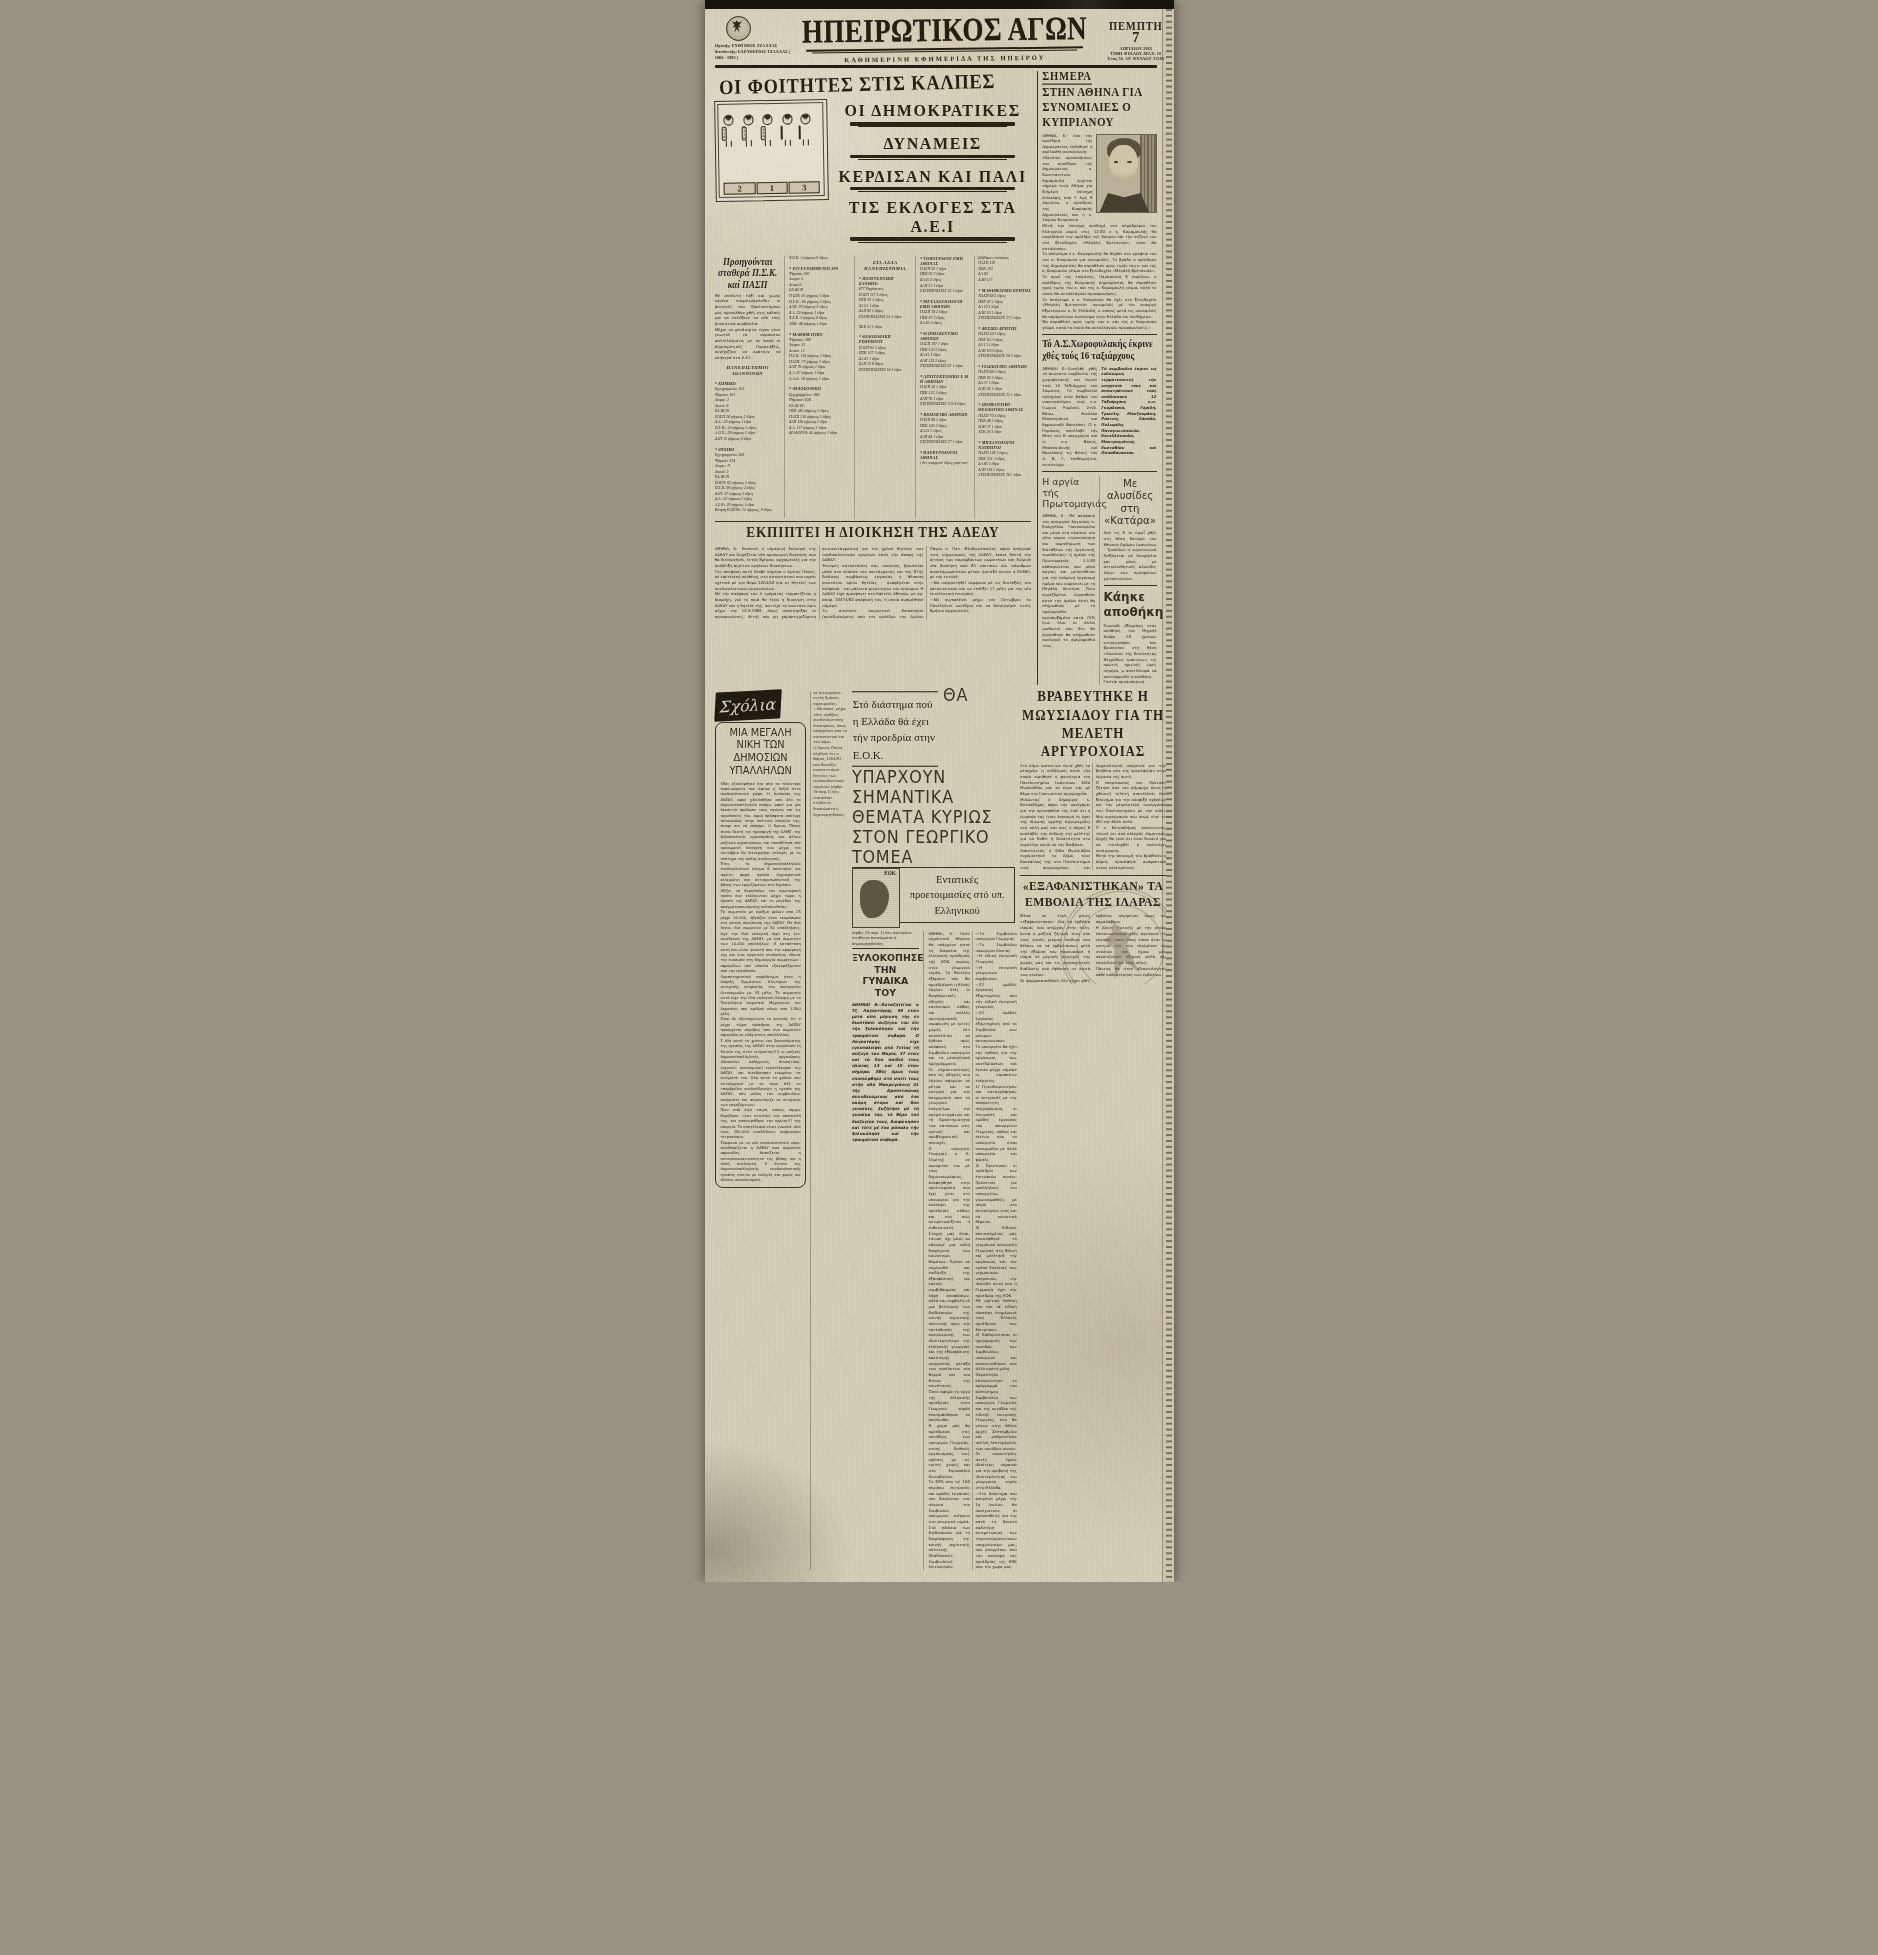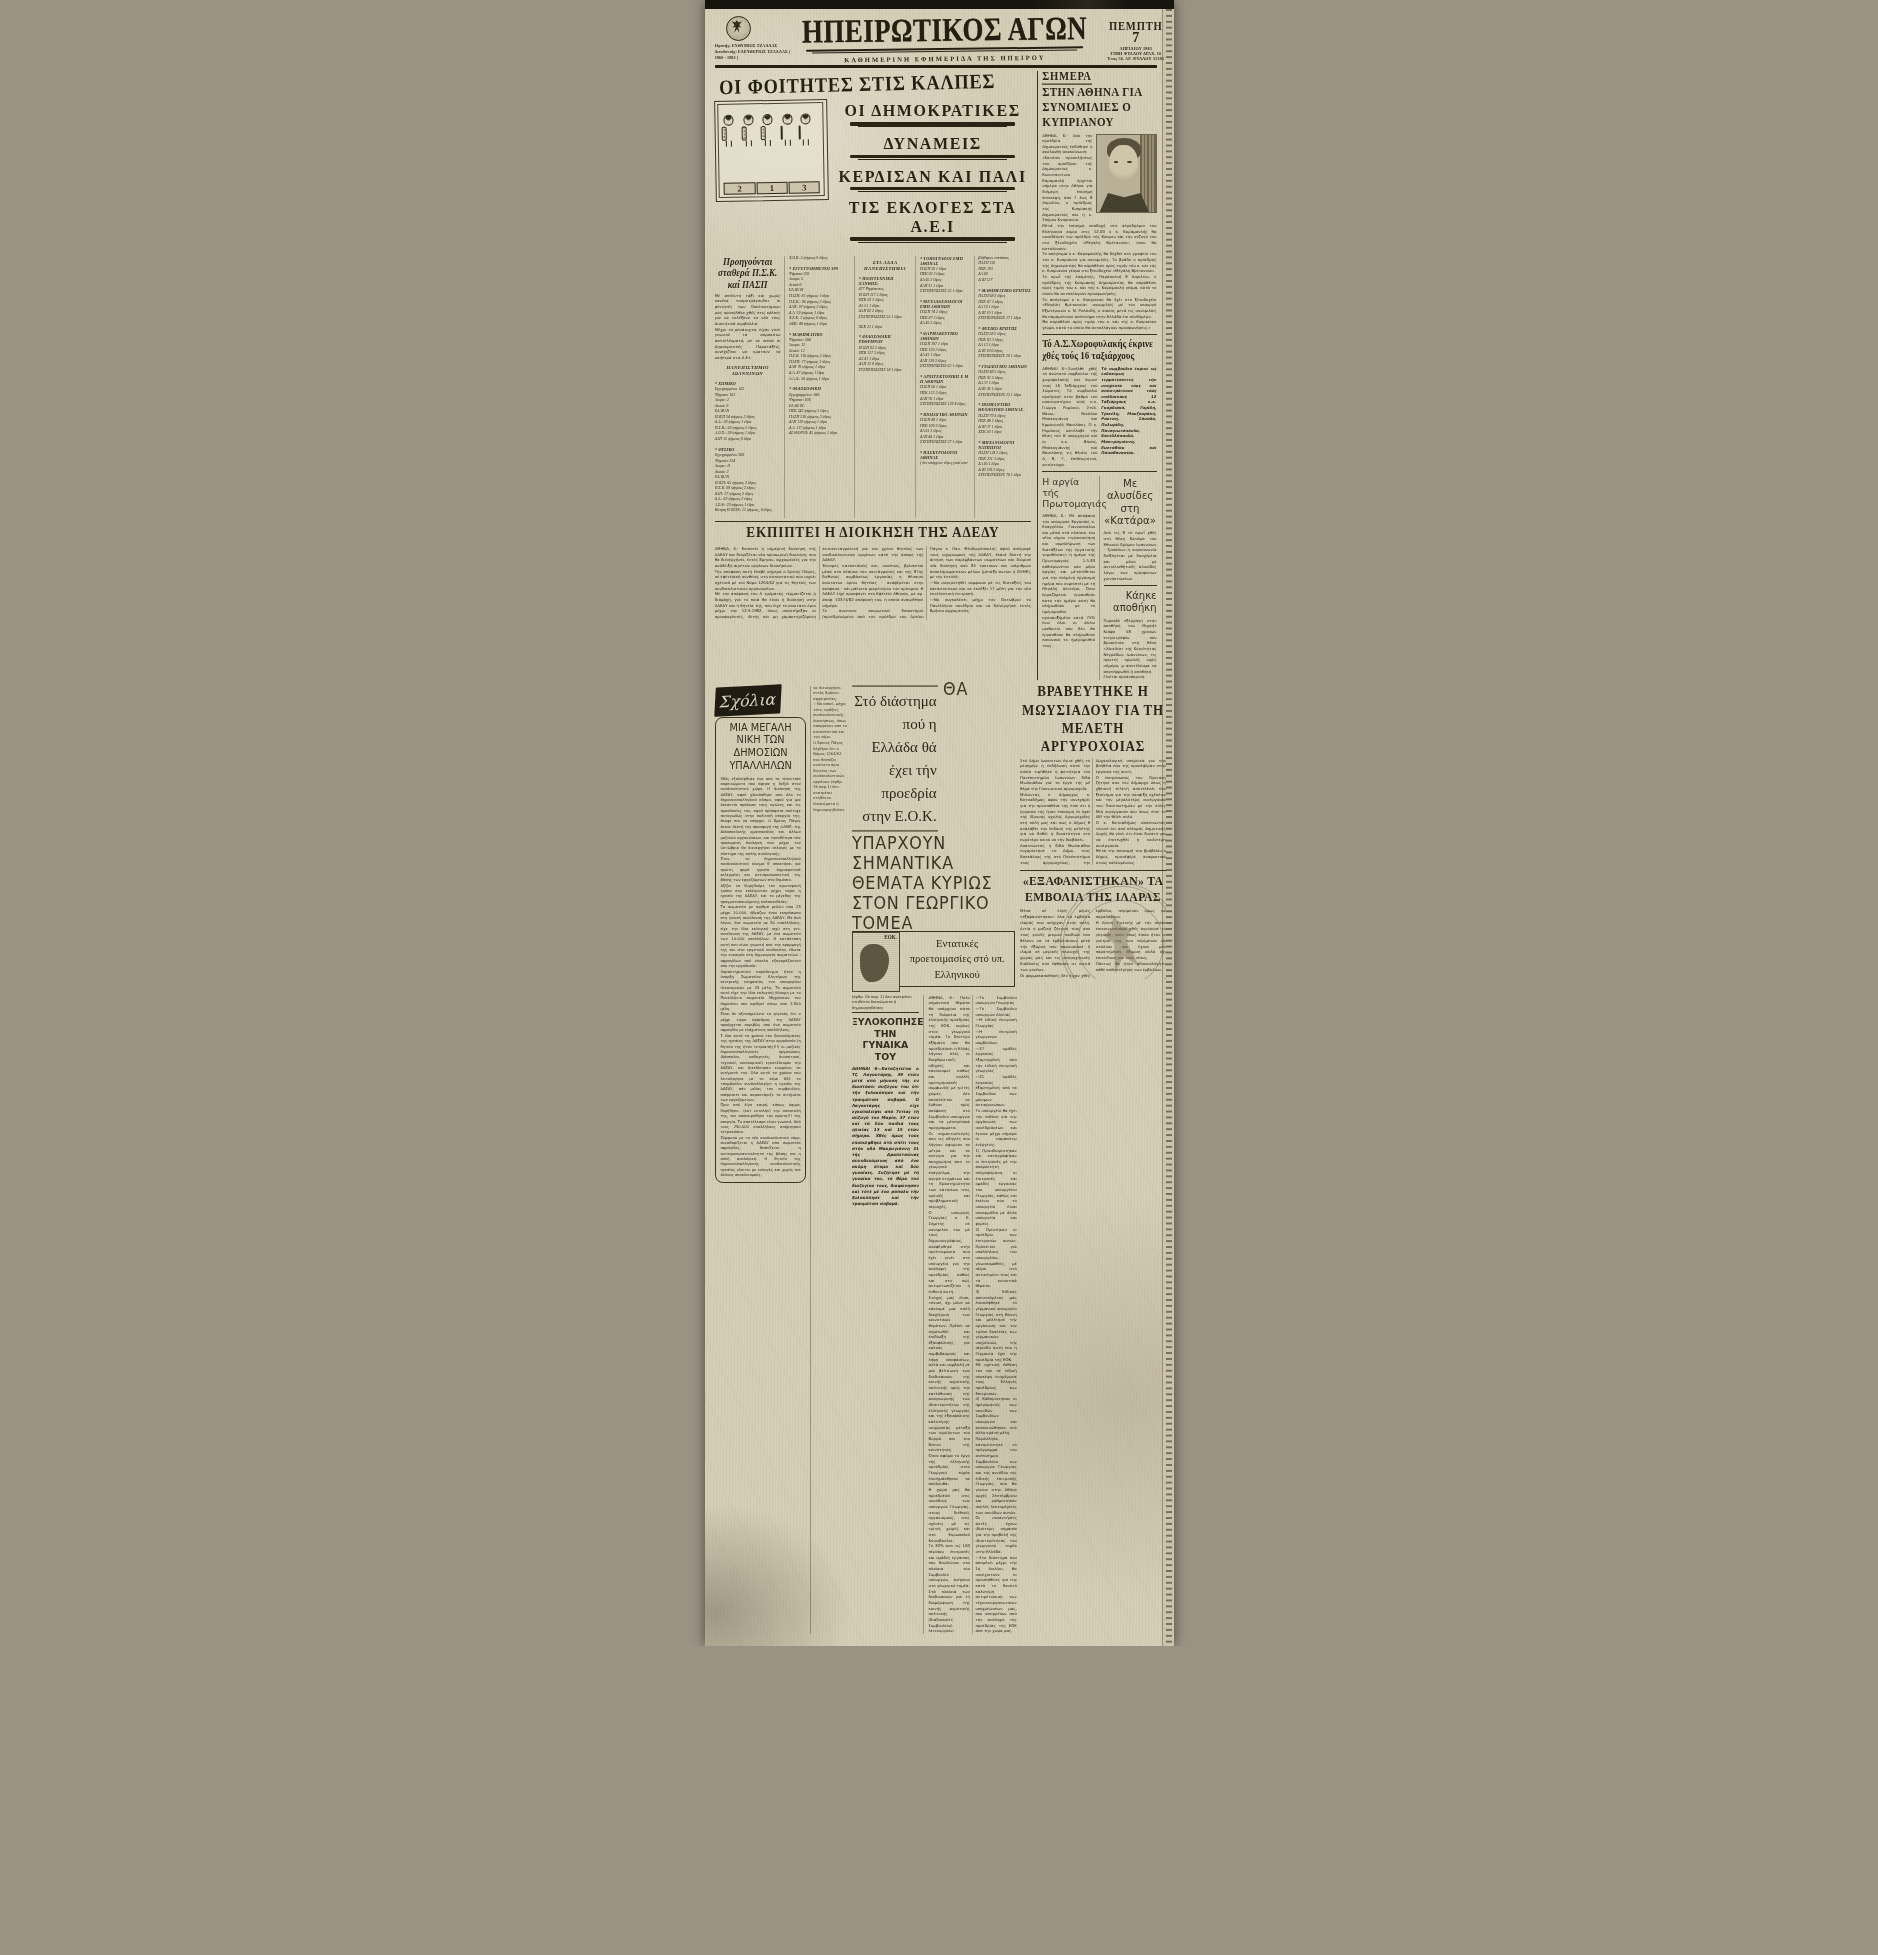--- a/index.html
+++ b/index.html
@@ -100,35 +100,35 @@
     clip-path:polygon(0 100%,18% 10%,50% 28%,82% 10%,100% 100%);}
   .side-rule{height:0.8px;background:#39331f;margin:3.9px 0;}
   .xoro-h{font-size:9px;font-weight:700;line-height:1.3;margin:0.8px 0 3.1px;transform:scaleY(1.05);}
   .two-col{display:flex;gap:3.9px;}
   .two-col>div{flex:1;min-width:0;}
   .italic-body{font-style:italic;font-weight:700;}
   .side-duo{display:flex;gap:3.9px;}
   .side-duo>div{flex:1;min-width:0;}
   .argia-h{font-size:9.4px;font-weight:400;line-height:1.2;margin:0 0 3.1px;font-family:"DejaVu Sans",sans-serif;color:#3c3627;}
   .katara-h{font-size:10.2px;font-weight:400;line-height:1.2;margin:2.3px 0 3.1px;font-family:"DejaVu Sans",sans-serif;text-align:center;color:#342f21;}
-  .kaike-h{font-size:10px;font-weight:400;line-height:1.25;margin:2.3px 0 3.1px;font-family:"DejaVu Sans",sans-serif;text-align:right;color:#342f21;}
+  .kaike-h{font-size:12px;font-weight:700;line-height:1.25;margin:2.3px 0 3.1px;font-family:"DejaVu Sans",sans-serif;text-align:left;color:#342f21;}
 
   
   .bottom-grid{display:grid;grid-template-columns:30% 37% 33%;column-gap:4.7px;margin-top:5.5px;}
   .colA{display:flex;gap:3.1px;min-width:0;}
   .sxolia-wrap{flex:1;min-width:0;}
   .sxolia-logo{width:66px;height:29px;background:#201c12;color:#d9d3bc;display:flex;align-items:center;justify-content:center;
     font-family:"DejaVu Serif",serif;font-style:italic;font-size:15.6px;transform:rotate(-3deg) skewX(-6deg);margin:0 0 2.3px 0.8px;border-radius:1.2px;}
   .sxolia-frame{border:0.8px solid #39331f;border-radius:7.8px;padding:3.9px 4.7px;}
   .sxolia-h{font-size:9.8px;font-weight:400;font-family:"DejaVu Sans",sans-serif;text-align:center;line-height:1.3;margin:0 0 3.9px;color:#36301f;}
   .frag-col{width:34px;font-size:3.7px;line-height:1.5;font-family:"DejaVu Sans",sans-serif;color:#3a3424;
     border-left:0.4px solid rgba(70,62,45,.4);padding-left:2.7px;white-space:pre-line;}
 
   .colB{min-width:0;}
-  .eok-kicker{float:left;width:84px;margin:1.6px 5.5px 2.3px 0;font-size:15px;line-height:1.5;text-align:right;
+  .eok-kicker{float:left;width:84px;margin:1.6px 5.5px 2.3px 0;font-size:11px;line-height:1.5;text-align:left;
     border-top:1.6px double #2a2415;border-bottom:1.6px double #2a2415;padding:3.1px 0.8px;font-weight:400;transform:scaleY(1.02);}
   .eok-headline{font-size:16px;font-weight:400;font-family:"DejaVu Sans",sans-serif;line-height:1.18;letter-spacing:0.8px;
     color:#3a3422;transform:scaleY(1.05);margin-bottom:3.9px;}
   .eok-map{float:left;width:46px;height:58px;margin:0.8px 5.5px 3.1px 0;border:0.8px solid #4a4434;position:relative;
     background:repeating-linear-gradient(0deg,#c7c0a7 0 0.8px,#d6cfb7 0.8px 2px);}
   .eok-map .blob{position:absolute;left:7px;top:11px;width:29px;height:38px;background:#5d5742;
     border-radius:46% 54% 60% 40%/38% 46% 64% 52%;}
   .eok-map .lbl{position:absolute;right:2px;top:1.6px;font-size:5.1px;font-weight:700;}
   .eok-subbox{border:1.2px solid #39331f;padding:3.9px 5.5px;margin:0 0 4.7px;text-align:center;
     font-size:10.6px;line-height:1.45;font-weight:400;}

